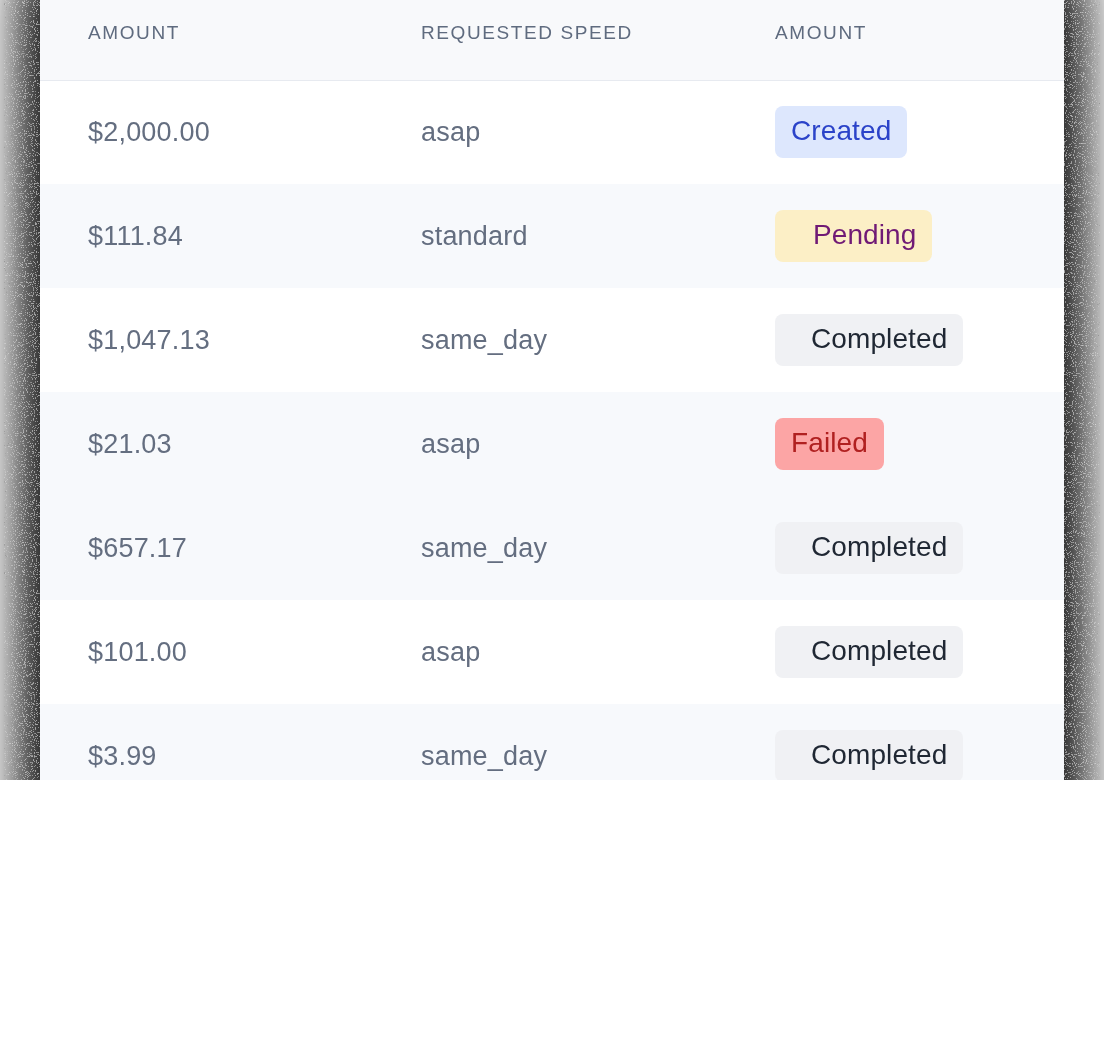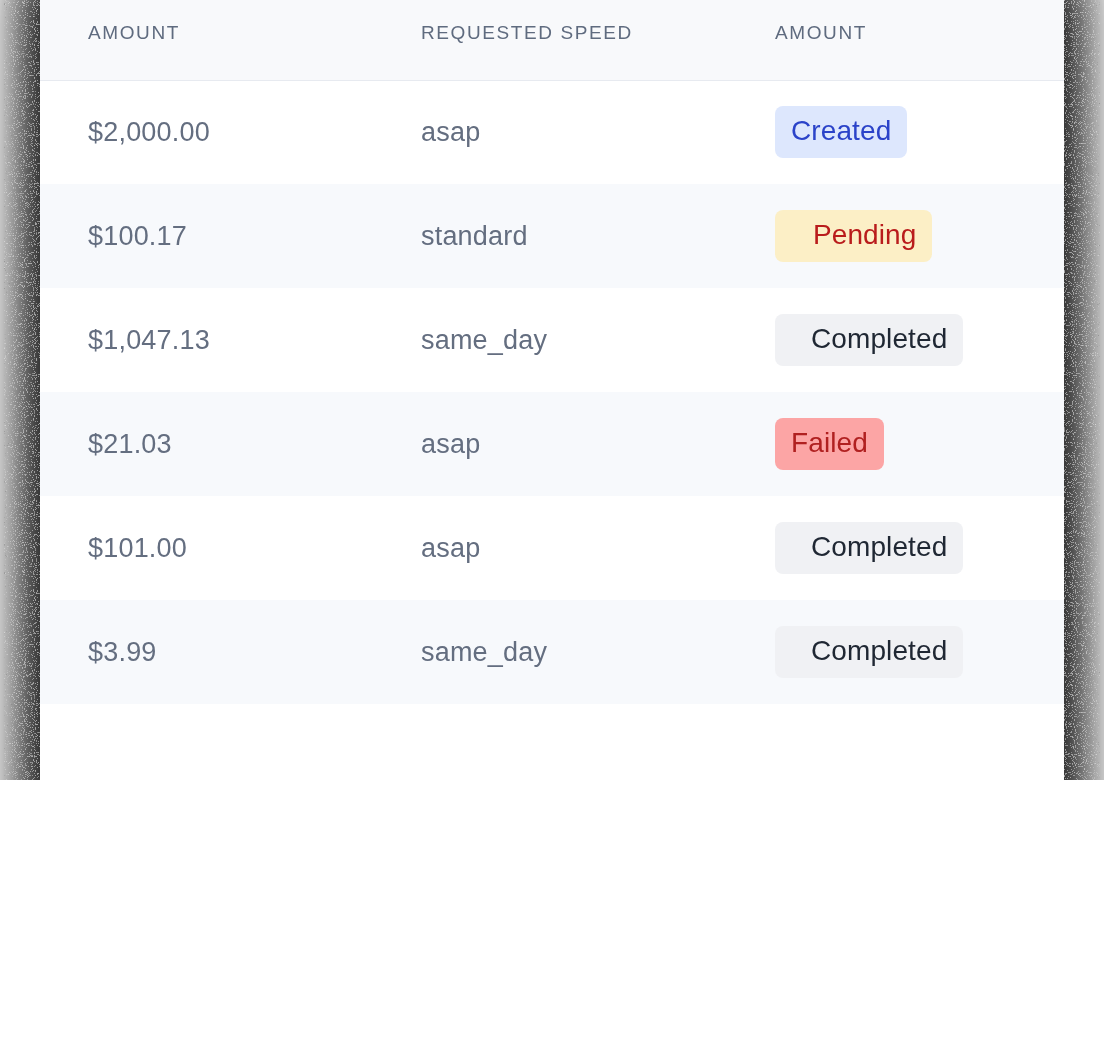--- a/index.html
+++ b/index.html
@@ -107,21 +107,21 @@
   .badge {
     display: inline-block;
     font-size: 28px;
     line-height: 1;
     padding: 11px 16px 13px 16px;
     border-radius: 8px;
     letter-spacing: 0.1px;
     white-space: nowrap;
   }
   .badge-created   { background: #DDE7FD; color: #2B43C9; }
-  .badge-pending   { background: #FCEFC6; color: #b91c1c; padding-left: 38px; }
+  .badge-pending   { background: #FCEFC6; color: #701a75; padding-left: 38px; }
   .badge-completed { background: #F0F1F4; color: #1F2733; padding-left: 36px; }
   .badge-failed    { background: #fca5a5; color: #B02020; }
 
   
   .card-footer-pad {
     height: 64px;
     background: #ffffff;
   }
 </style>
 </head>
@@ -180,21 +180,21 @@
             </td>
             <td>
               <div class="cell-inner">asap</div>
             </td>
             <td>
               <div class="cell-inner"><span class="badge badge-created">Created</span></div>
             </td>
           </tr>
           <tr class="even">
             <td>
-              <div class="cell-inner">$100.17</div>
+              <div class="cell-inner">$111.84</div>
             </td>
             <td>
               <div class="cell-inner">standard</div>
             </td>
             <td>
               <div class="cell-inner"><span class="badge badge-pending">Pending</span></div>
             </td>
           </tr>
           <tr class="odd">
             <td>
@@ -209,20 +209,31 @@
           </tr>
           <tr class="even">
             <td>
               <div class="cell-inner">$21.03</div>
             </td>
             <td>
               <div class="cell-inner">asap</div>
             </td>
             <td>
               <div class="cell-inner"><span class="badge badge-failed">Failed</span></div>
+            </td>
+          </tr>
+          <tr class="even">
+            <td>
+              <div class="cell-inner">$657.17</div>
+            </td>
+            <td>
+              <div class="cell-inner">same_day</div>
+            </td>
+            <td>
+              <div class="cell-inner"><span class="badge badge-completed">Completed</span></div>
             </td>
           </tr>
           <tr class="odd">
             <td>
               <div class="cell-inner">$101.00</div>
             </td>
             <td>
               <div class="cell-inner">asap</div>
             </td>
             <td>

